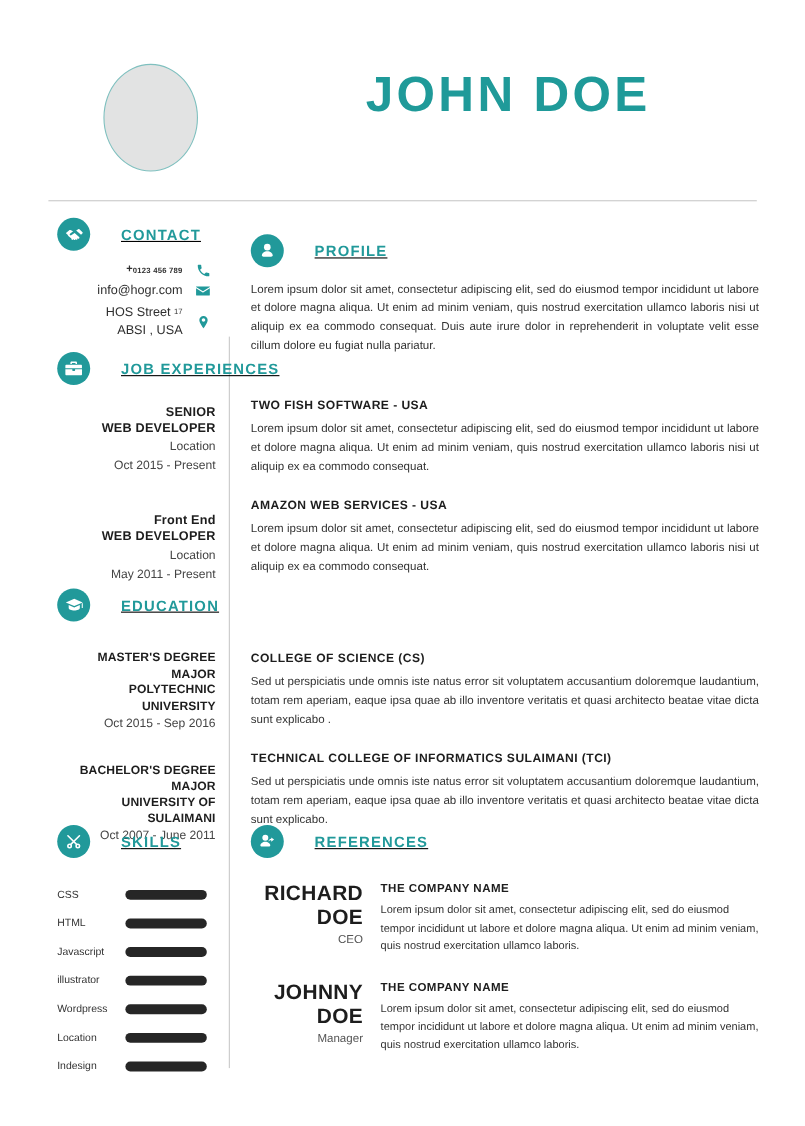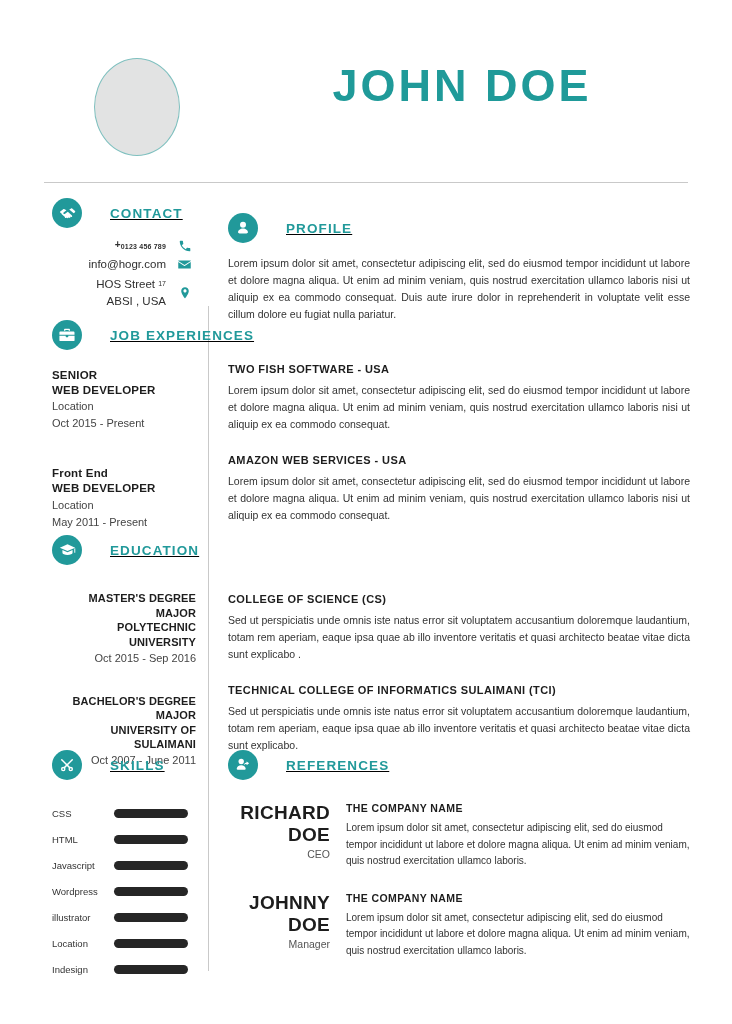--- a/index.html
+++ b/index.html
@@ -145,21 +145,21 @@
     color: #21999a;
   }
   .addr-block { text-align: right; font-size: 11.5px; color: #2f2f2f; line-height: 1.5; }
   .addr-block .sup { font-size: 7px; vertical-align: 2px; }
 
   .jobs-sec { position: absolute; left: 52px; top: 320px; }
   .edu-sec   { position: absolute; left: 52px; top: 535px; }
   .skills-sec{ position: absolute; left: 52px; top: 750px; }
 
   .left-entries { margin-top: 18px; width: 144px; }
-  .left-entry { margin-bottom: 22px; }
+  .left-entry { text-align: right; margin-bottom: 22px; }
   .le-role {
     font-size: 11.5px; font-weight: bold; color: #1d1d1d;
     line-height: 1.32; letter-spacing: .2px;
   }
   .le-sub {
     font-size: 11px; color: #444; line-height: 1.45; margin-top: 1px;
   }
 
   .edu-entries { margin-top: 26px; width: 144px; }
   .edu-entry { text-align: right; margin-bottom: 22px; }
@@ -393,26 +393,26 @@
       </div>
       <div class="skill-row">
         <span class="skill-name">HTML</span>
         <span class="skill-track"><span class="skill-fill" style="width: 80%;"></span></span>
       </div>
       <div class="skill-row">
         <span class="skill-name">Javascript</span>
         <span class="skill-track"><span class="skill-fill" style="width: 63%;"></span></span>
       </div>
       <div class="skill-row">
+        <span class="skill-name">illustrator</span>
+        <span class="skill-track"><span class="skill-fill" style="width: 93%;"></span></span>
+      </div>
+      <div class="skill-row">
         <span class="skill-name">Wordpress</span>
         <span class="skill-track"><span class="skill-fill" style="width: 75%;"></span></span>
-      </div>
-      <div class="skill-row">
-        <span class="skill-name">illustrator</span>
-        <span class="skill-track"><span class="skill-fill" style="width: 93%;"></span></span>
       </div>
       <div class="skill-row">
         <span class="skill-name">Location</span>
         <span class="skill-track"><span class="skill-fill" style="width: 83%;"></span></span>
       </div>
       <div class="skill-row">
         <span class="skill-name">Indesign</span>
         <span class="skill-track"><span class="skill-fill" style="width: 63%;"></span></span>
       </div>
     </div>

